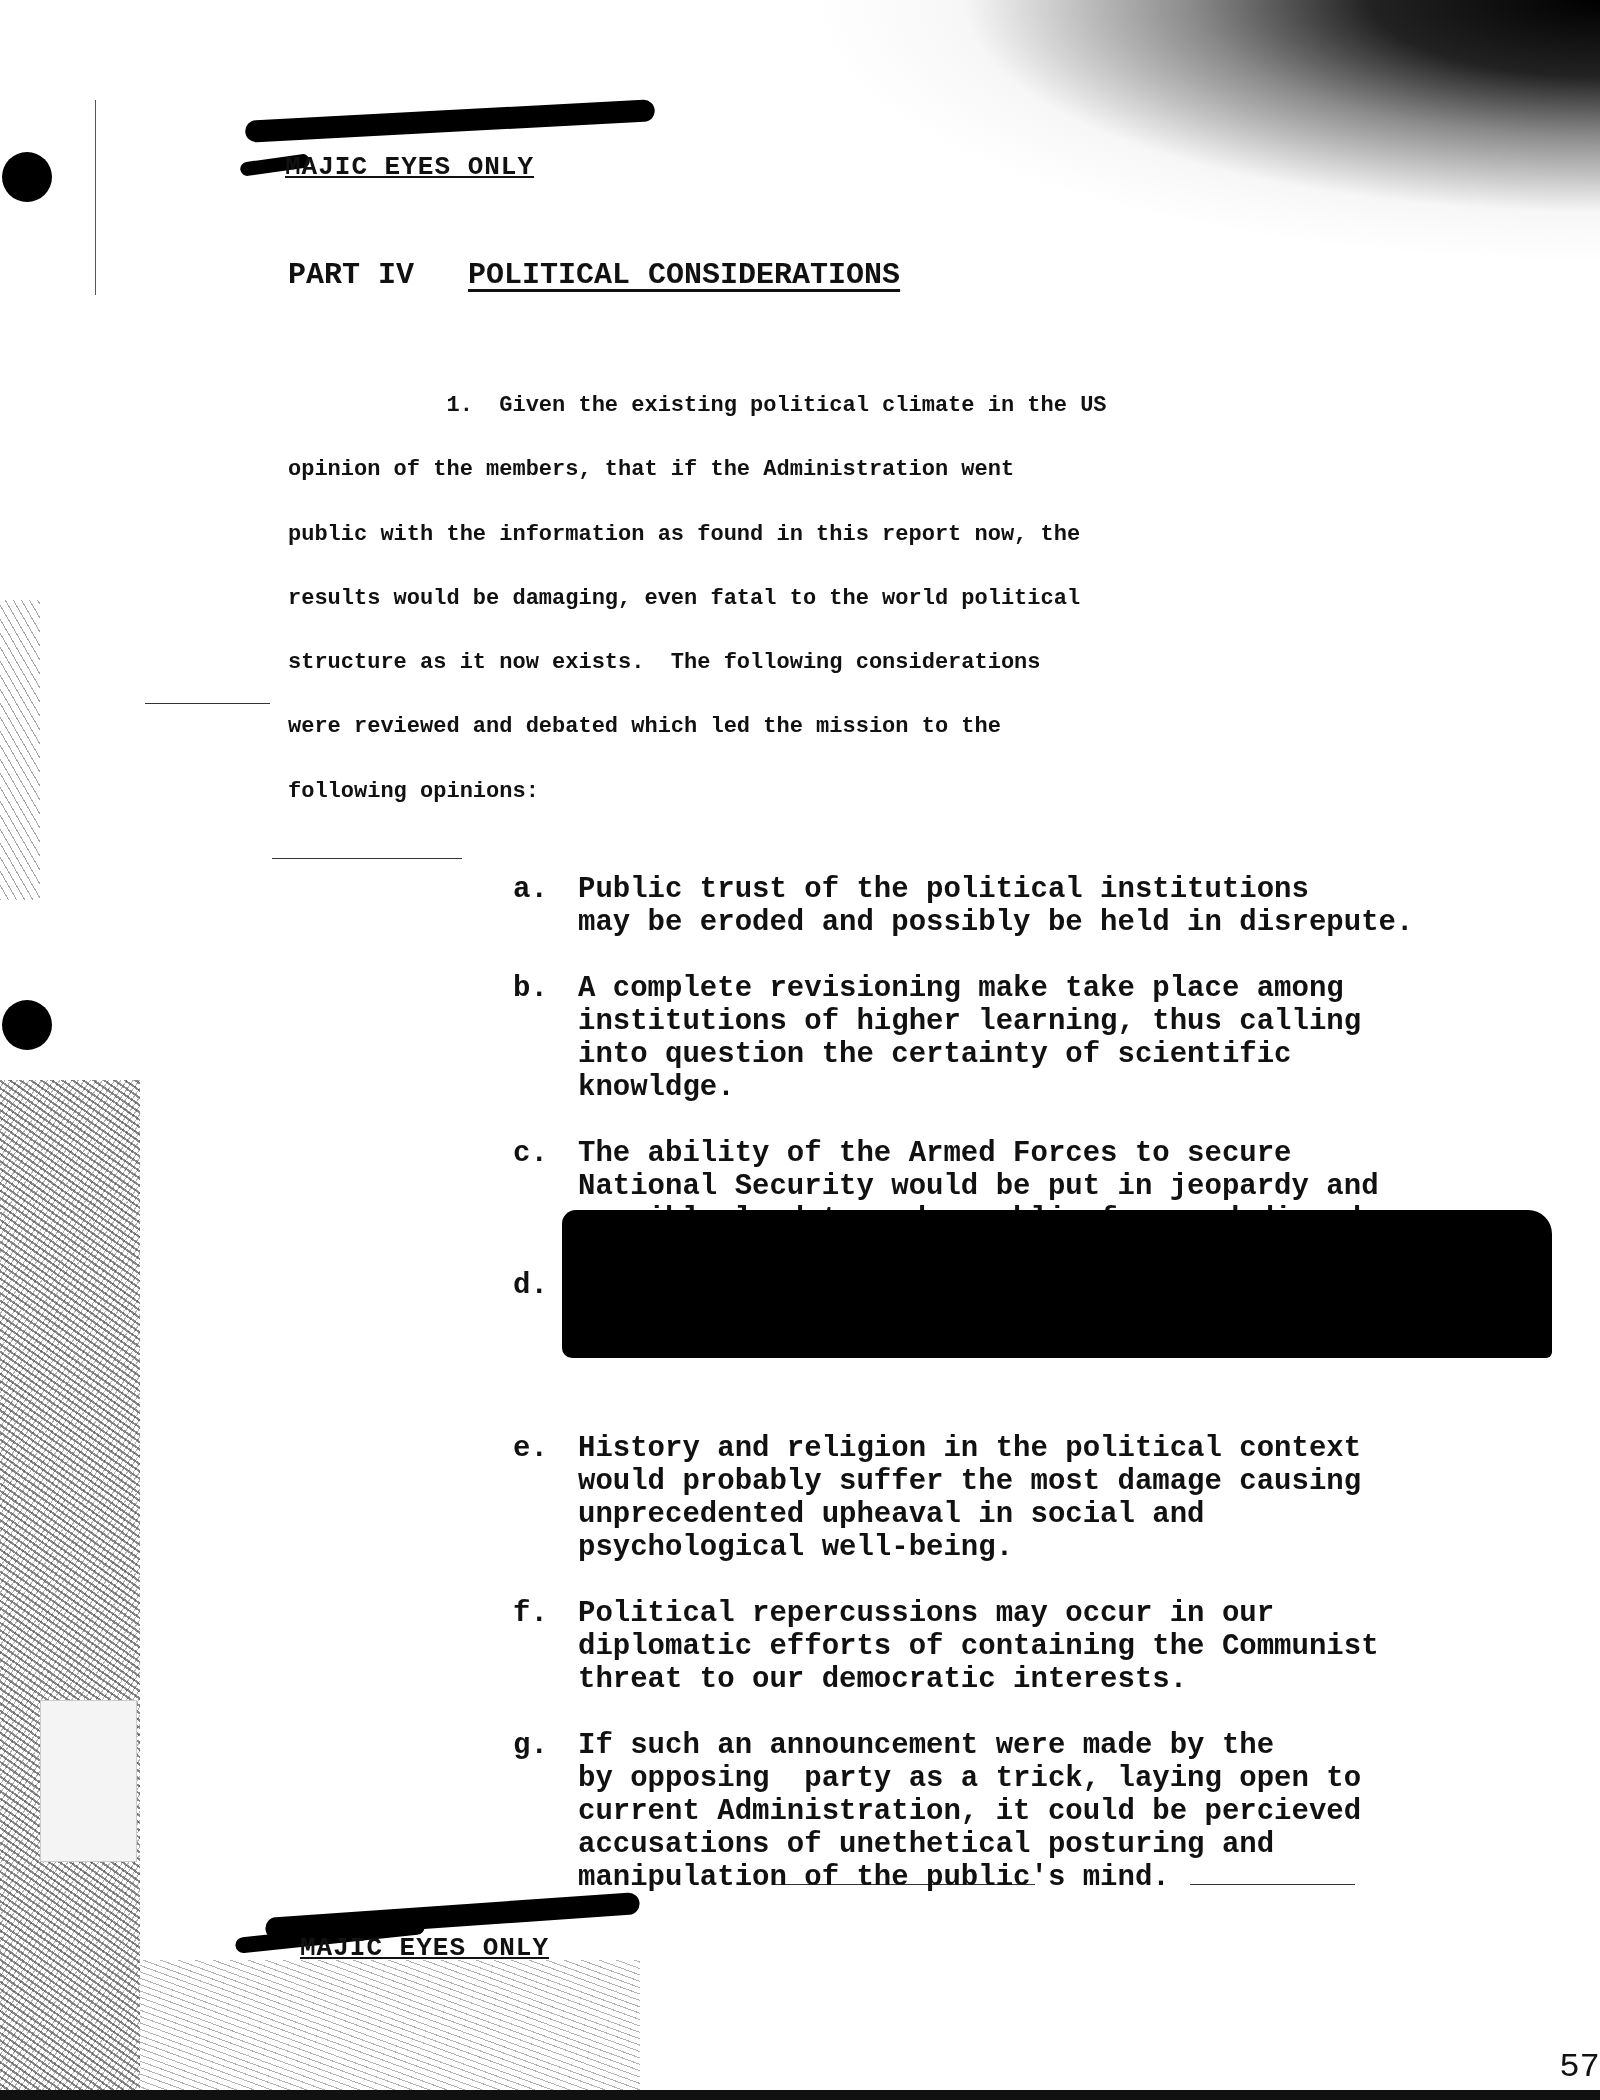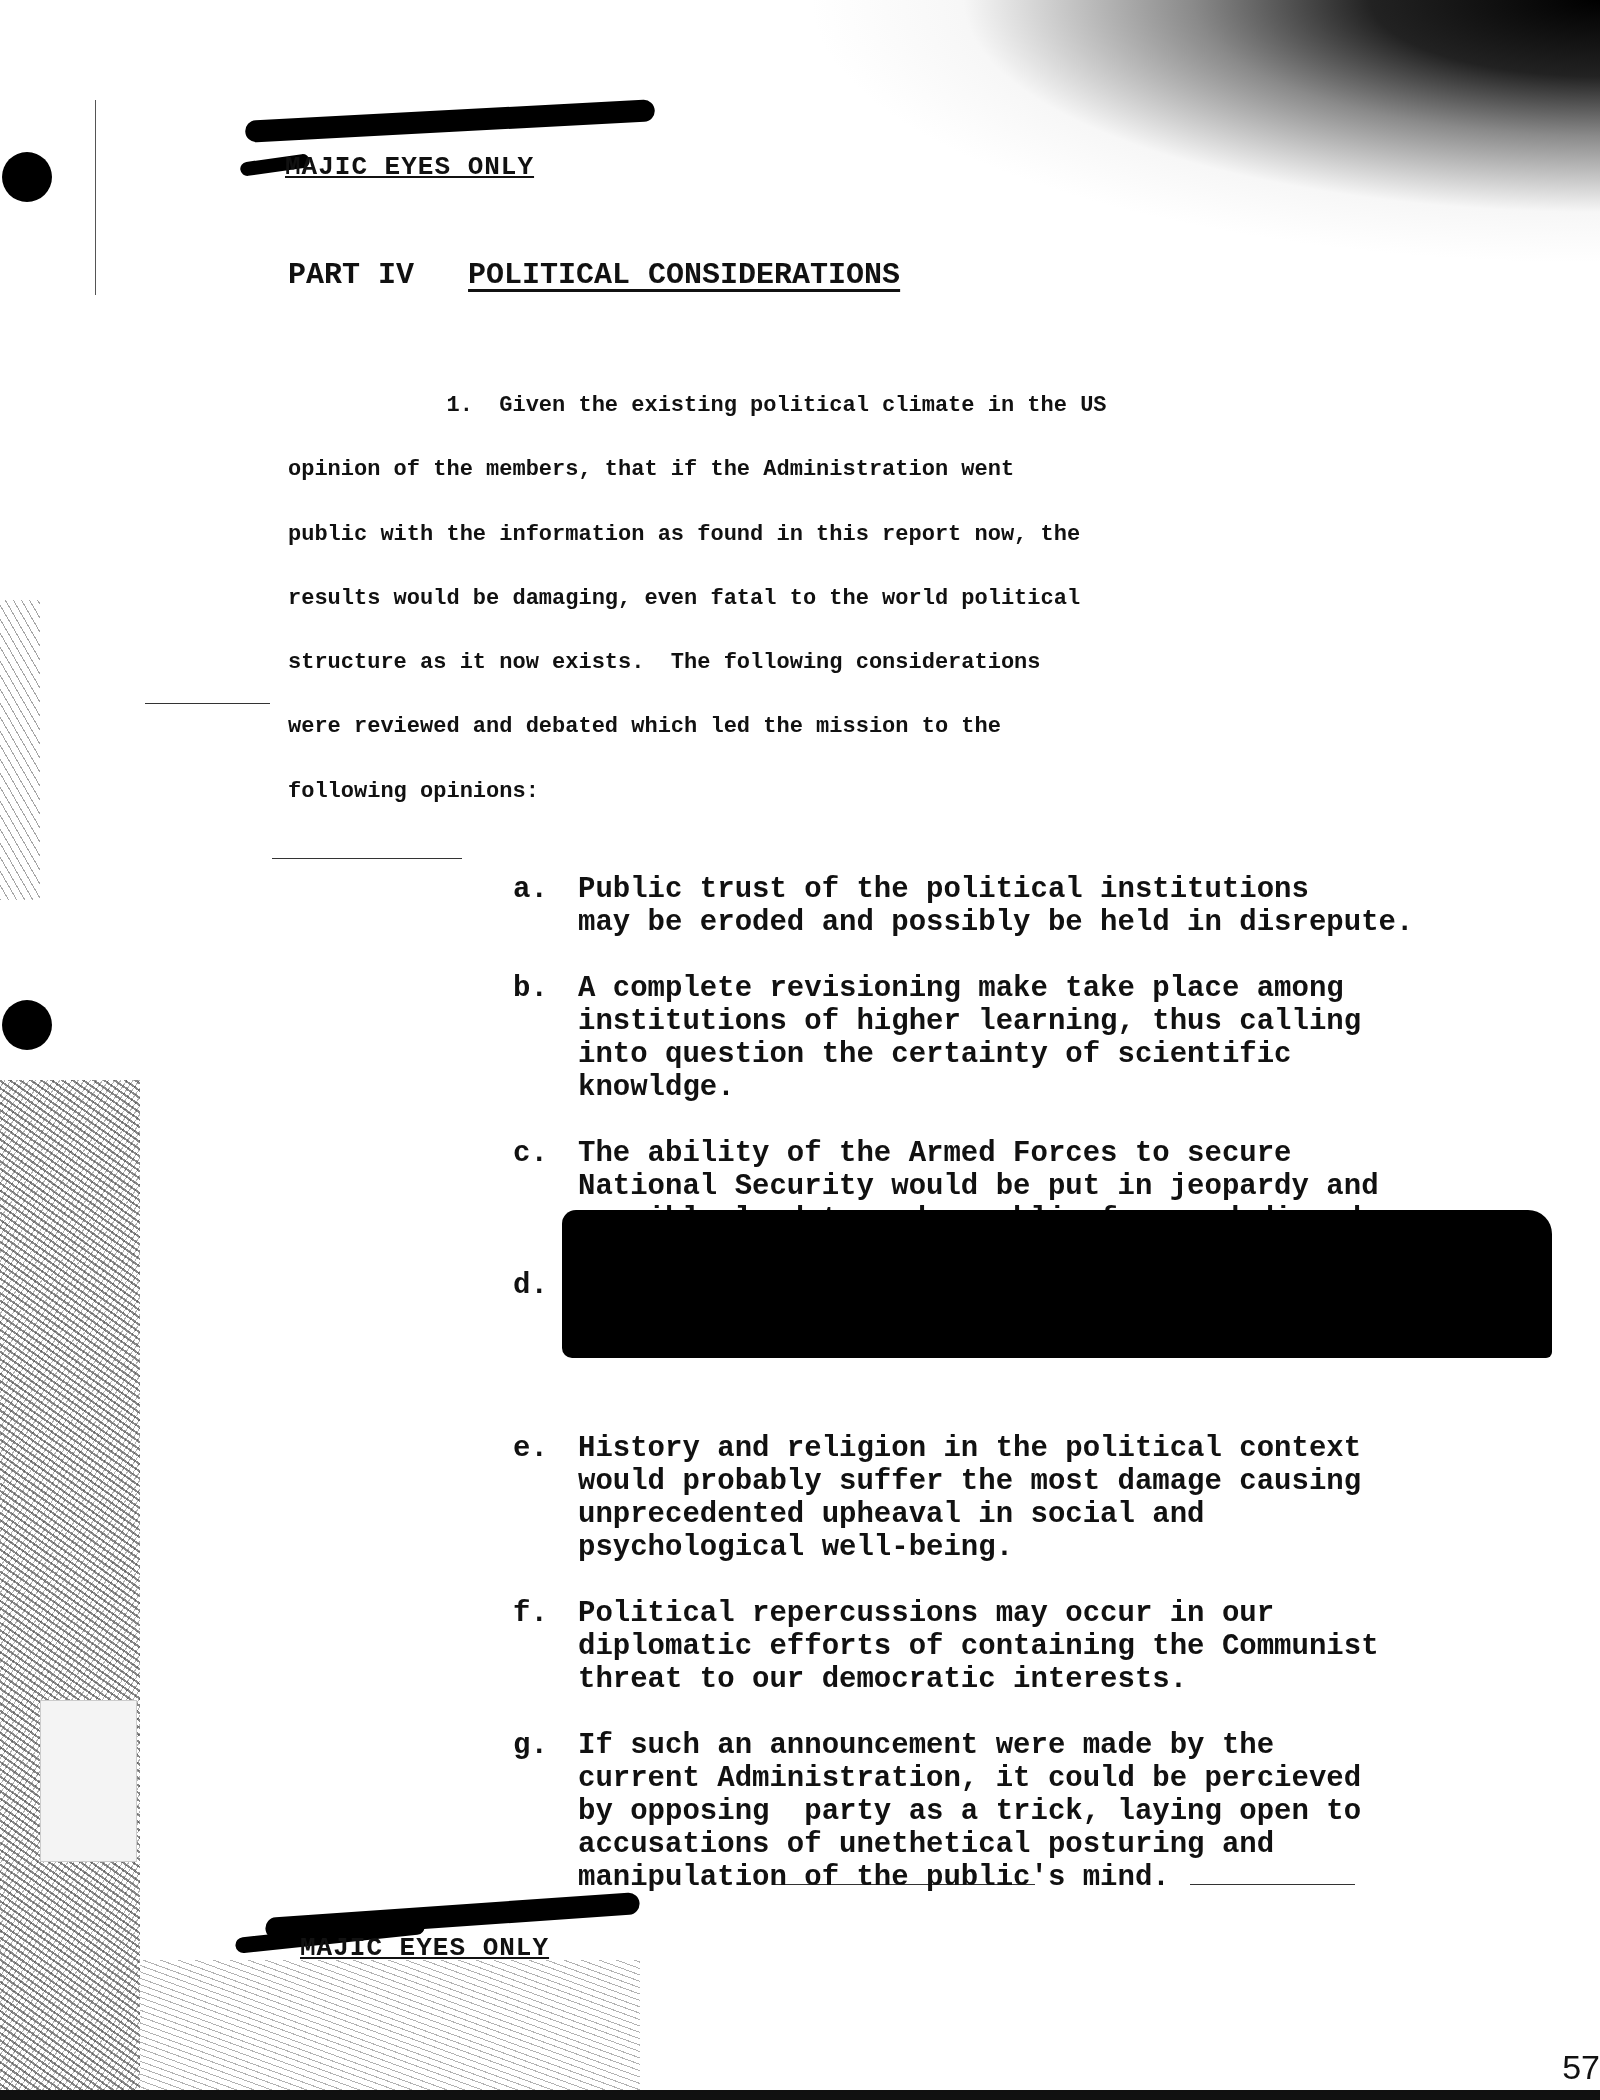--- a/index.html
+++ b/index.html
@@ -35,21 +35,21 @@
 
     .body-para { position:absolute; left:288px; top:334px; width:1300px; font-size:22px; line-height:64.3px; }
     .body-para .line { display:block; white-space:pre; }
 
     .items { position:absolute; left:513px; top:833px; width:1080px; font-size:29px; line-height:33px; }
     .item { position:relative; padding-left:65px; margin:0; }
     .item .lbl { position:absolute; left:0; top:0; }
     .item .line { display:block; white-space:pre; }
     .redact { position:absolute; left:562px; top:1210px; width:990px; height:148px; background:#000;
       border-radius:14px 24px 6px 10px; }
-    .page-num { position:absolute; right:0; top:2048px; font-family:Liberation Sans, sans-serif; font-size:34px; color:#111; }
+    .page-num { position:absolute; right:0; top:2048px; font-family:Liberation Mono, monospace; font-size:34px; color:#111; }
   </style>
 </head>
 <body>
 
 <div class="corner-shade"></div>
 <div class="left-grain-top"></div>
 <div class="left-grain"></div>
 <div class="bottom-grain"></div>
 <div class="tape"></div>
 <div class="bottom-edge"></div>
@@ -113,22 +113,22 @@
   </div>
   <div class="item" style="margin-bottom:33px;">
     <span class="lbl">f.</span>
     <span class="line">Political repercussions may occur in our</span>
     <span class="line">diplomatic efforts of containing the Communist</span>
     <span class="line">threat to our democratic interests.</span>
   </div>
   <div class="item">
     <span class="lbl">g.</span>
     <span class="line">If such an announcement were made by the</span>
+    <span class="line">by opposing  party as a trick, laying open to</span>
     <span class="line">current Administration, it could be percieved</span>
-    <span class="line">by opposing  party as a trick, laying open to</span>
     <span class="line">accusations of unethetical posturing and</span>
     <span class="line">manipulation of the public's mind.</span>
   </div>
 </div>
 
 <div class="redact"></div>
 
 <div class="stamp-bar" style="left:265px;top:1905px;width:375px;height:22px;transform:rotate(-4deg);"></div>
 <div class="stamp-bar" style="left:235px;top:1928px;width:190px;height:16px;transform:rotate(-6deg);"></div>
 <div class="stamp tw stamp-bottom">MAJIC EYES ONLY</div>

